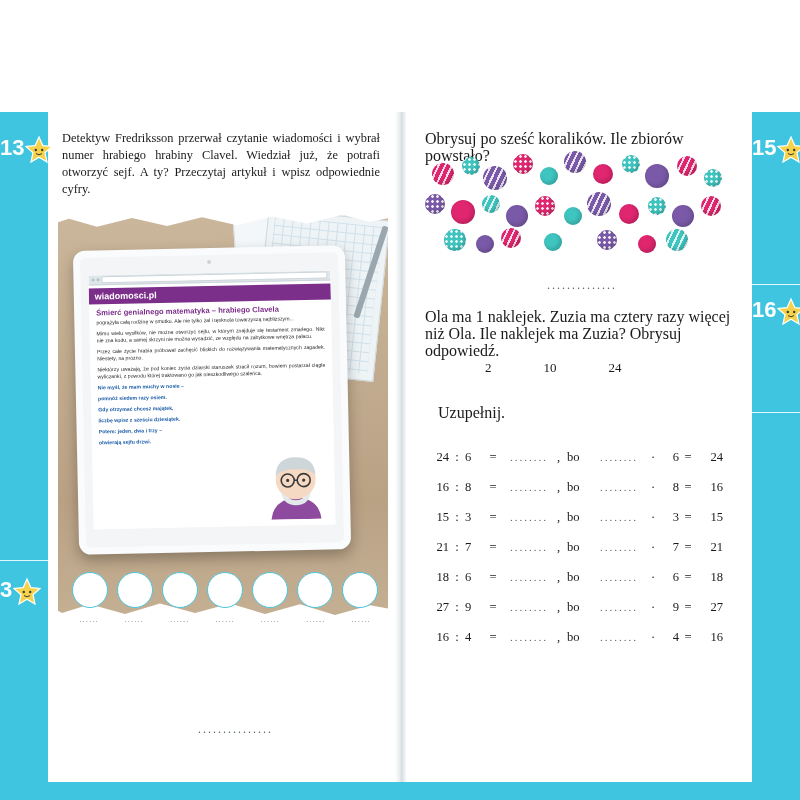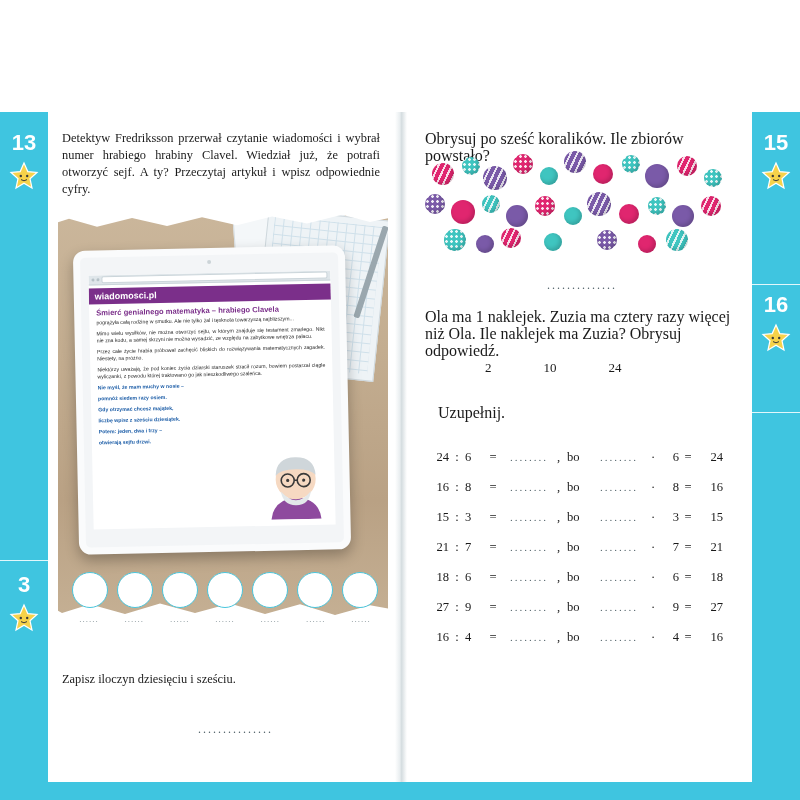--- a/index.html
+++ b/index.html
@@ -13,21 +13,21 @@
   .band{position:absolute;background:#3fc5e0;}
   .band-left{left:0;top:112px;width:48px;height:670px;}
   .band-right{right:0;top:112px;width:48px;height:670px;}
   .band-bottom{left:0;bottom:0;width:800px;height:18px;background:#3fc5e0;}
   .book{
     position:absolute;left:48px;top:112px;width:704px;height:670px;background:#ffffff;
   }
   .spine{position:absolute;left:395px;top:112px;width:12px;height:670px;
     background:linear-gradient(to right,#ffffff,#e9eef0 40%,#d5dde0 55%,#ffffff);}
   
-  .tab{position:absolute;width:48px;display:flex;flex-direction:column;align-items:center;justify-content:flex-start;}
+  .tab{position:absolute;width:48px;display:flex;flex-direction:row;align-items:center;justify-content:flex-start;}
   .tab .num{color:#ffffff;font-family:"Liberation Sans",sans-serif;font-weight:bold;font-size:22px;line-height:26px;}
   .star{width:30px;height:30px;margin-top:5px;position:relative;}
   .star svg{display:block;}
   .tab-sep{position:absolute;width:48px;height:1px;background:#ffffff;opacity:.85;}
   
   .lp{position:absolute;left:48px;top:112px;width:347px;height:670px;}
   .rp{position:absolute;left:407px;top:112px;width:345px;height:670px;}
   .intro{position:absolute;left:14px;top:18px;width:318px;font-size:12.4px;line-height:17px;color:#1a1a1a;text-align:justify;}
   
   .photo{position:absolute;left:10px;top:88px;width:330px;height:430px;overflow:hidden;}
@@ -209,21 +209,20 @@
         <span>......</span>
         <span>......</span>
         <span>......</span>
         <span>......</span>
         <span>......</span>
         <span>......</span>
         <span>......</span>
       </div>
     </div>
 
-    <div class="task14">Zapisz iloczyn dziesięciu i sześciu.</div>
     <div class="ans14">...............</div>
   </div>
 
   <div class="rp">
     <div class="rtask" style="left:18px;top:18px;width:310px;">Obrysuj po sześć koralików. Ile zbiorów powstało?</div>
 
     <div class="beads" id="beads">
         <div class="bead" style="left: 7px; top: 7px; width: 22px; height: 22px; background: repeating-linear-gradient(115deg, rgba(255, 255, 255, 0.85) 0px, rgba(255, 255, 255, 0.85) 2px, rgba(255, 255, 255, 0) 2px, rgba(255, 255, 255, 0) 6px) rgb(224, 38, 111); box-shadow: rgba(0, 0, 0, 0.18) -2px -2px 4px inset;"></div>
         <div class="bead" style="left: 37px; top: 1px; width: 18px; height: 18px; background: radial-gradient(rgba(255, 255, 255, 0.9) 1px, rgba(255, 255, 255, 0) 1.6px) 0% 0% / 5px 5px rgb(63, 197, 192); box-shadow: rgba(0, 0, 0, 0.18) -2px -2px 4px inset;"></div>
         <div class="bead" style="left: 58px; top: 10px; width: 24px; height: 24px; background: repeating-linear-gradient(115deg, rgba(255, 255, 255, 0.85) 0px, rgba(255, 255, 255, 0.85) 2px, rgba(255, 255, 255, 0) 2px, rgba(255, 255, 255, 0) 6px) rgb(122, 90, 168); box-shadow: rgba(0, 0, 0, 0.18) -2px -2px 4px inset;"></div>

